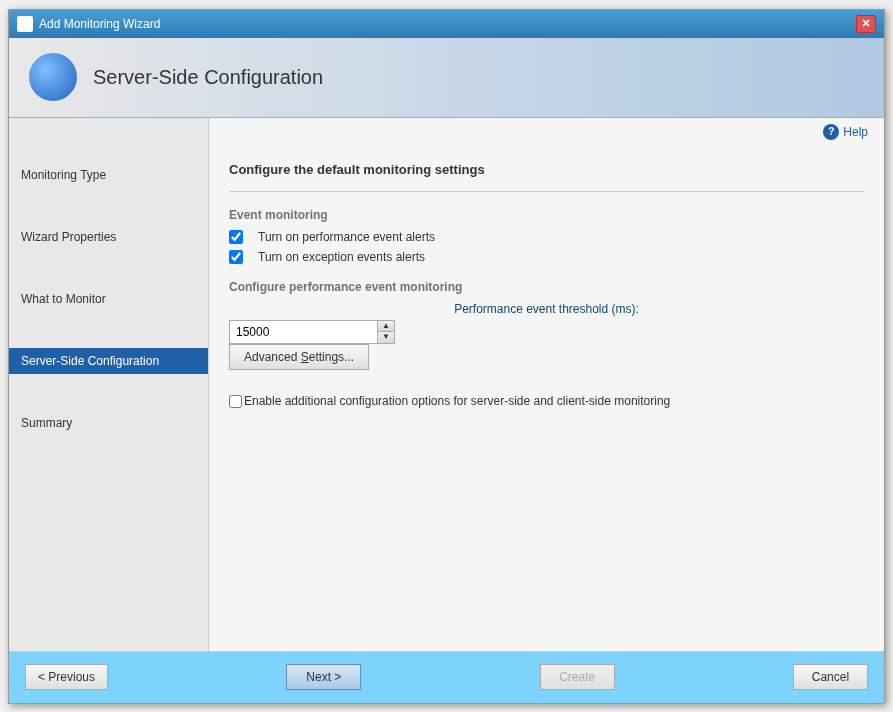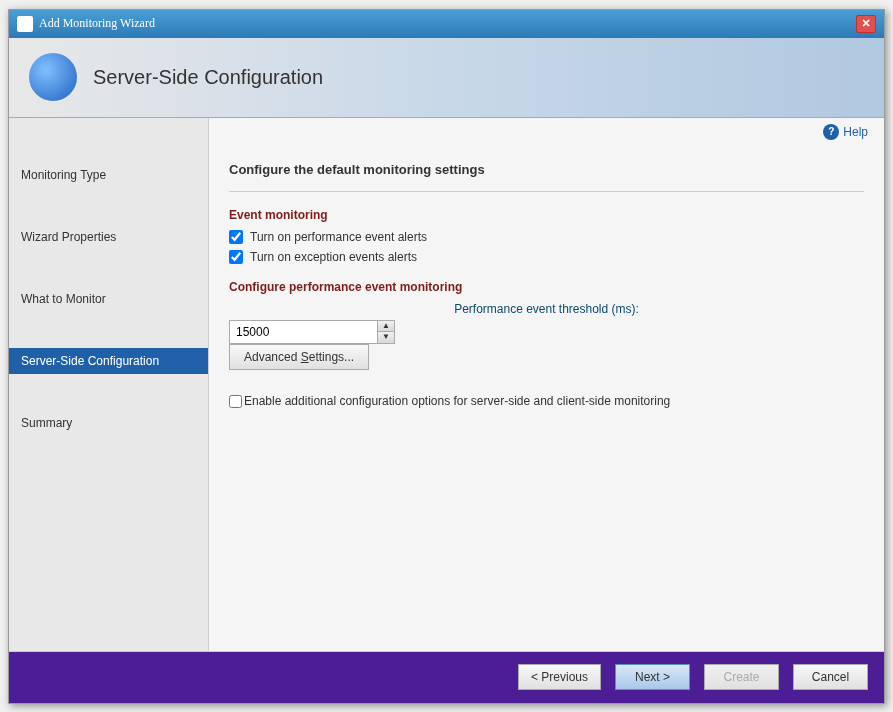--- a/index.html
+++ b/index.html
@@ -29,21 +29,20 @@
     .titlebar {
       background: linear-gradient(to bottom, #4a9fd5, #2d7ab5);
       height: 28px;
       display: flex;
       align-items: center;
       padding: 0 8px;
       color: white;
       font-size: 12px;
       font-weight: normal;
       flex-shrink: 0;
-      font-family: Liberation Serif, serif;
     }
 
     .titlebar-icon {
       width: 16px;
       height: 16px;
       margin-right: 6px;
       background: #fff;
       border-radius: 2px;
       flex-shrink: 0;
     }
@@ -168,29 +167,29 @@
       font-size: 13px;
       font-weight: bold;
       color: #333;
       margin-bottom: 10px;
       padding-bottom: 4px;
     }
 
     .section-subtitle {
       font-size: 12px;
       font-weight: bold;
-      color: #7f1d1d;
+      color: #737373;
       margin-bottom: 8px;
       margin-top: 16px;
     }
 
     .checkbox-row {
       display: flex;
       align-items: center;
-      gap: 7px;
+      gap: 15px;
       margin-bottom: 6px;
       font-size: 12px;
       color: #333;
     }
 
     .checkbox-row input[type="checkbox"] {
       width: 14px;
       height: 14px;
       cursor: pointer;
     }
@@ -267,27 +266,27 @@
       display: flex;
       align-items: flex-end;
       gap: 2px;
       margin-top: 24px;
       font-size: 12px;
       color: #333;
     }
 
     .footer {
       height: 52px;
-      background: #4c1d95;
+      background: #7dd3fc;
       border-top: 1px solid #ccc;
       display: flex;
       align-items: center;
-      justify-content: flex-end;
+      justify-content: space-between;
       padding: 0 16px;
-      gap: 14px;
+      gap: 6px;
       flex-shrink: 0;
     }
 
     .footer-btn {
       min-width: 75px;
       height: 26px;
       padding: 2px 12px;
       background: linear-gradient(to bottom, #f8f8f8, #e0e0e0);
       border: 1px solid #aaa;
       font-size: 12px;

